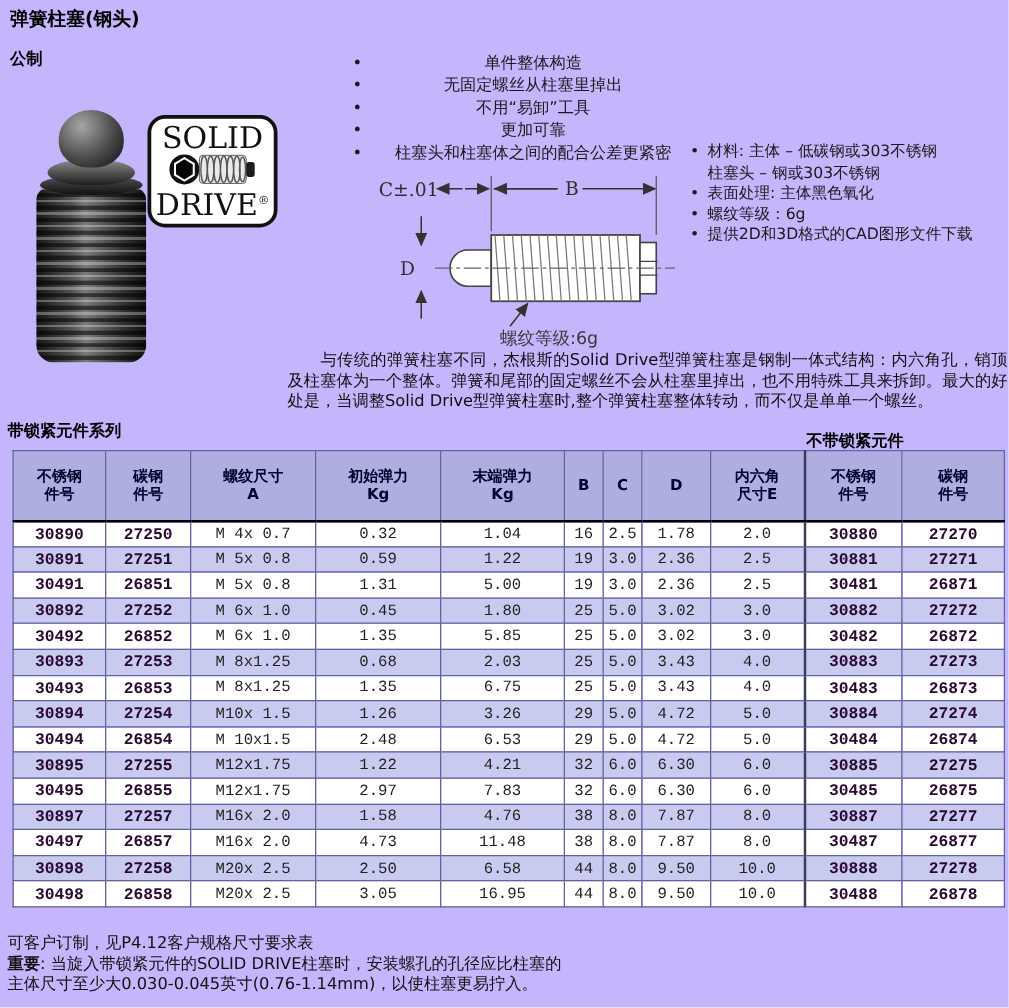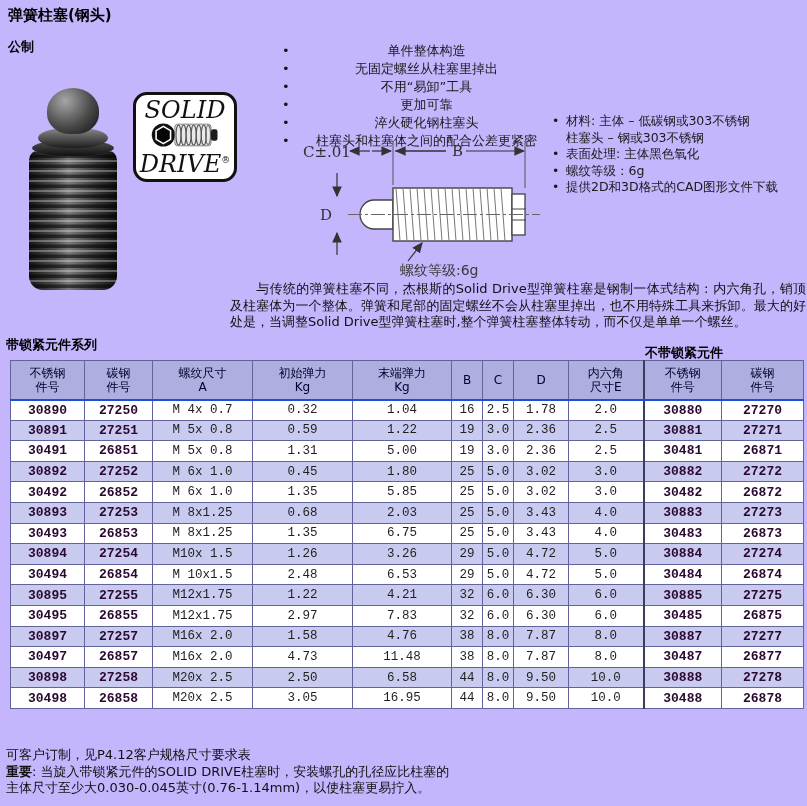--- a/index.html
+++ b/index.html
@@ -20,24 +20,24 @@
               background:linear-gradient(#8a8a8a, #1d1d1d); }
   .p-flange { position:absolute; left:18px; top:54px; width:82px; height:16px;
               border-radius:50%; background:linear-gradient(#555, #101010); }
   .p-body { position:absolute; left:15px; top:64px; width:88px; height:140px;
             border-radius:10px 10px 14px 14px;
             background-image:
               repeating-linear-gradient(to bottom, rgba(255,255,255,.30) 0 2px, rgba(255,255,255,0) 2px 4px, rgba(0,0,0,.55) 5px 8px, rgba(0,0,0,0) 8px 10px),
               linear-gradient(90deg,#161616,#4d4d4d 30%,#7b7b7b 45%,#3a3a3a 75%,#101010); }
 
   
-  .logo { position:absolute; left:133px; top:92px; width:104px; height:90px;
+  .logo { position:absolute; left:118px; top:92px; width:104px; height:90px;
           border:3px solid #111; border-radius:14px; background:#fff;
           display:flex; flex-direction:column; align-items:center; justify-content:space-between;
-          padding:3px 2px;font-style:italic; }
+          padding:3px 2px; }
   .logo-word { font-family:"DejaVu Serif", serif; font-size:24px; line-height:24px; color:#111; letter-spacing:0px; }
   .logo-reg { font-size:9px; vertical-align:super; }
 
   
   ul.features { list-style:none; position:absolute; }
   ul.features li { position:relative; padding-left:14px; color:#1a1a1a; white-space:pre-wrap; }
   ul.features li::before { content:"•"; position:absolute; left:0; top:0; color:#1a1a1a; }
   .features-left { left:282px; top:42px; width:275px; font-size:13px; }
   .features-left li { line-height:18px;text-align:center; }
   .features-right { left:552px; top:113px; width:256px; font-size:12.5px; }
@@ -52,22 +52,22 @@
   .intro .indent { display:inline-block; width:2em; }
 
   .tbl-label-left  { position:absolute; left:6px;  top:336px; font-size:13px; font-weight:bold; color:#000; }
   .tbl-label-right { position:absolute; left:645px; top:344px; font-size:13px; font-weight:bold; color:#000; }
 
   
   .spec-table { position:absolute; left:10px; top:360px; width:793px;
                 border-collapse:collapse; table-layout:fixed;
                 border:1px solid var(--border, #3c3d5c); }
   .spec-table th, .spec-table td { border:1px solid var(--border-light, #62639a); overflow:hidden; text-align:center; }
-  .spec-table th { background:var(--header-bg, #aeafe0); color:#00002a; font-weight:normal; font-size:12px;
-                   line-height:14px; height:39px; white-space:pre-line; border-bottom:2px solid #1d4ed8; }
+  .spec-table th { background:var(--header-bg, #aeafe0); color:#00002a; font-weight:bold; font-size:12px;
+                   line-height:14px; height:56px; white-space:pre-line; border-bottom:2px solid #000000; }
   .spec-table td { height:20.6px; background:#fff; font-family:"Liberation Mono", monospace;
                    font-size:12.5px; color:#1f1f1f; }
   .spec-table tbody tr:nth-child(even) td { background:var(--row-alt-bg, #c9caf0); }
   .spec-table td.c0, .spec-table td.c1, .spec-table td.c9, .spec-table td.c10
       { font-weight:bold; font-size:13px; color:var(--partnum, #2a082f); }
   .spec-table th.c9, .spec-table td.c9 { border-left:2px solid #3c3d5c; }
   col.c0{width:74px;} col.c1{width:68px;} col.c2{width:100px;} col.c3{width:100px;} col.c4{width:99px;}
   col.c5{width:31px;} col.c6{width:31px;} col.c7{width:55px;} col.c8{width:75px;} col.c9{width:78px;} col.c10{width:82px;}
 
   .footer { position:absolute; left:6px; top:747px; width:790px; font-size:13px; line-height:16.5px; color:#111; }
@@ -106,21 +106,20 @@
       <rect x="83" y="10" width="9" height="16" rx="3" fill="#1c1c1c"></rect>
     </svg>
     <div class="logo-word"><span>DRIVE</span><span class="logo-reg">®</span></div>
   </div>
 
   <ul class="features features-left">
       <li>单件整体构造</li>
       <li>无固定螺丝从柱塞里掉出</li>
       <li>不用“易卸”工具</li>
       <li>更加可靠</li>
-      <li>淬火硬化钢柱塞头</li>
       <li>柱塞头和柱塞体之间的配合公差更紧密</li>
     </ul>
 
   <ul class="features features-right">
       <li>材料: 主体 – 低碳钢或303不锈钢
 柱塞头 – 钢或303不锈钢</li>
       <li>表面处理: 主体黑色氧化</li>
       <li>螺纹等级：6g</li>
       <li>提供2D和3D格式的CAD图形文件下载</li>
     </ul>

